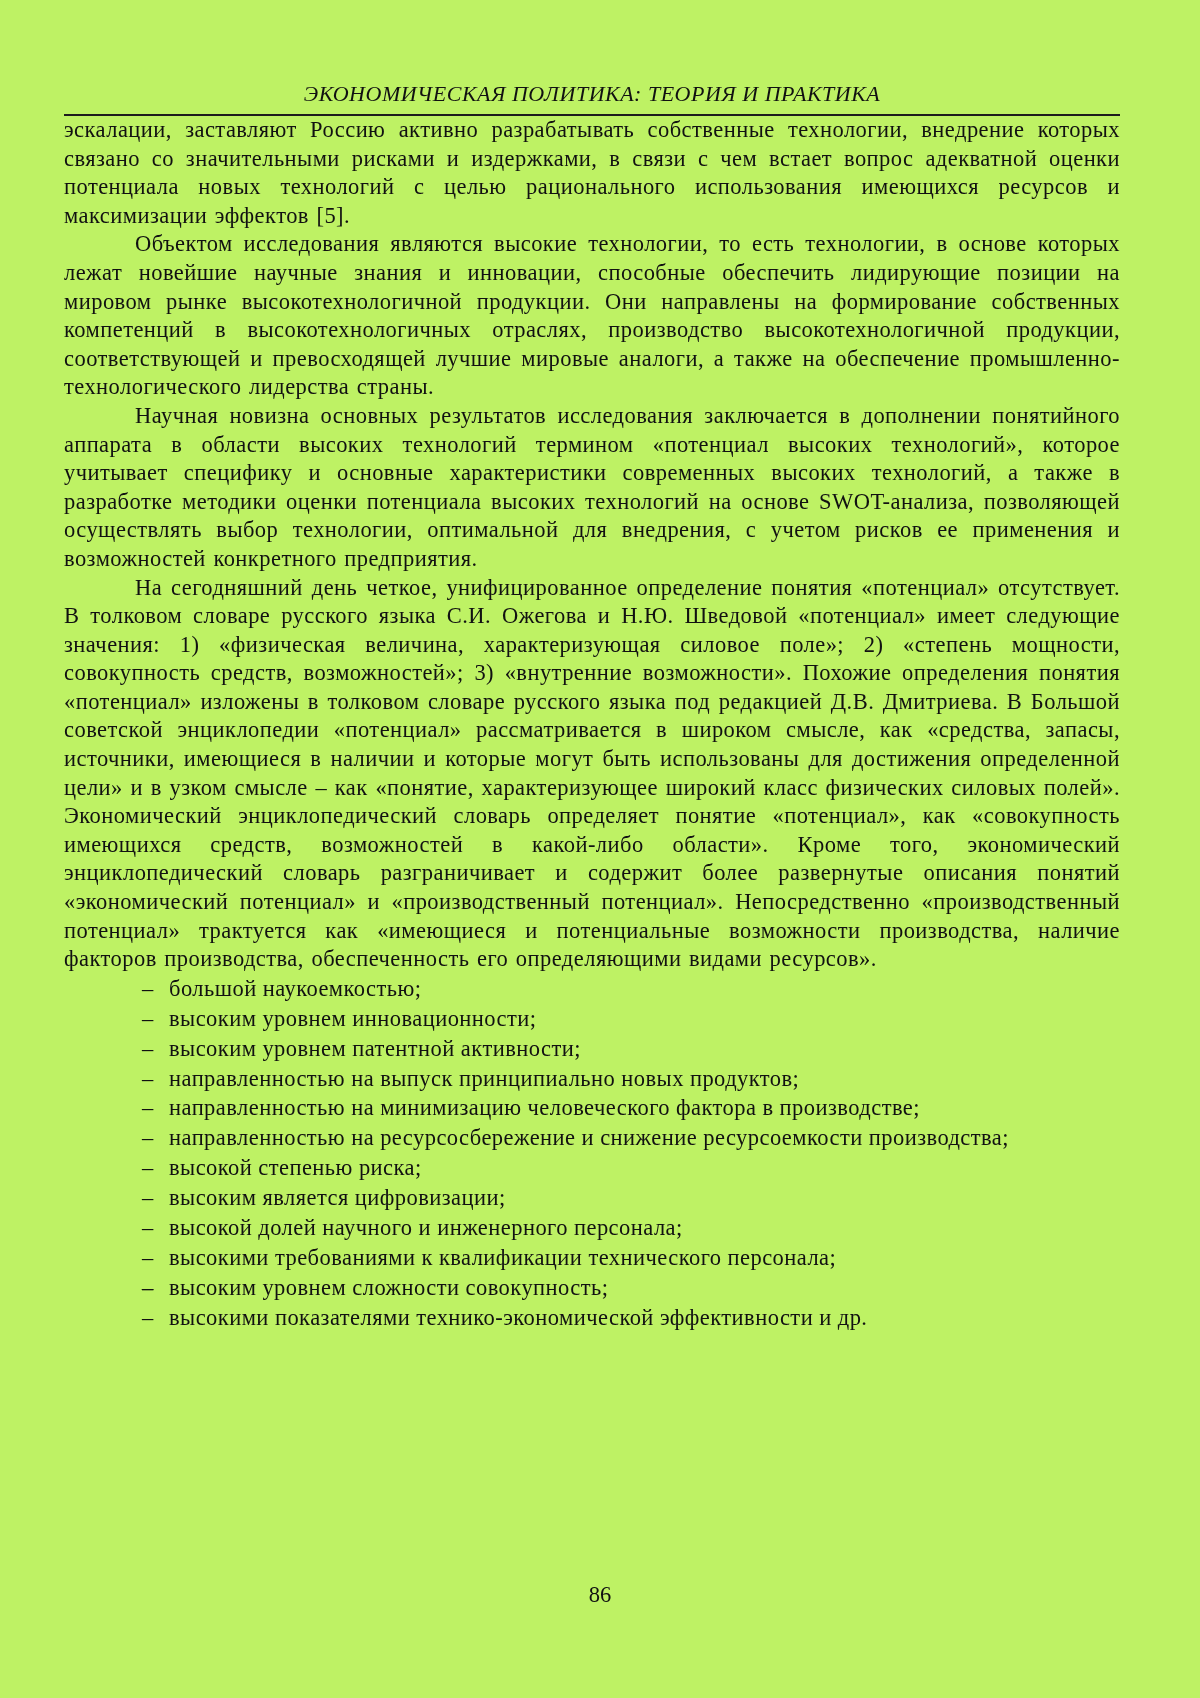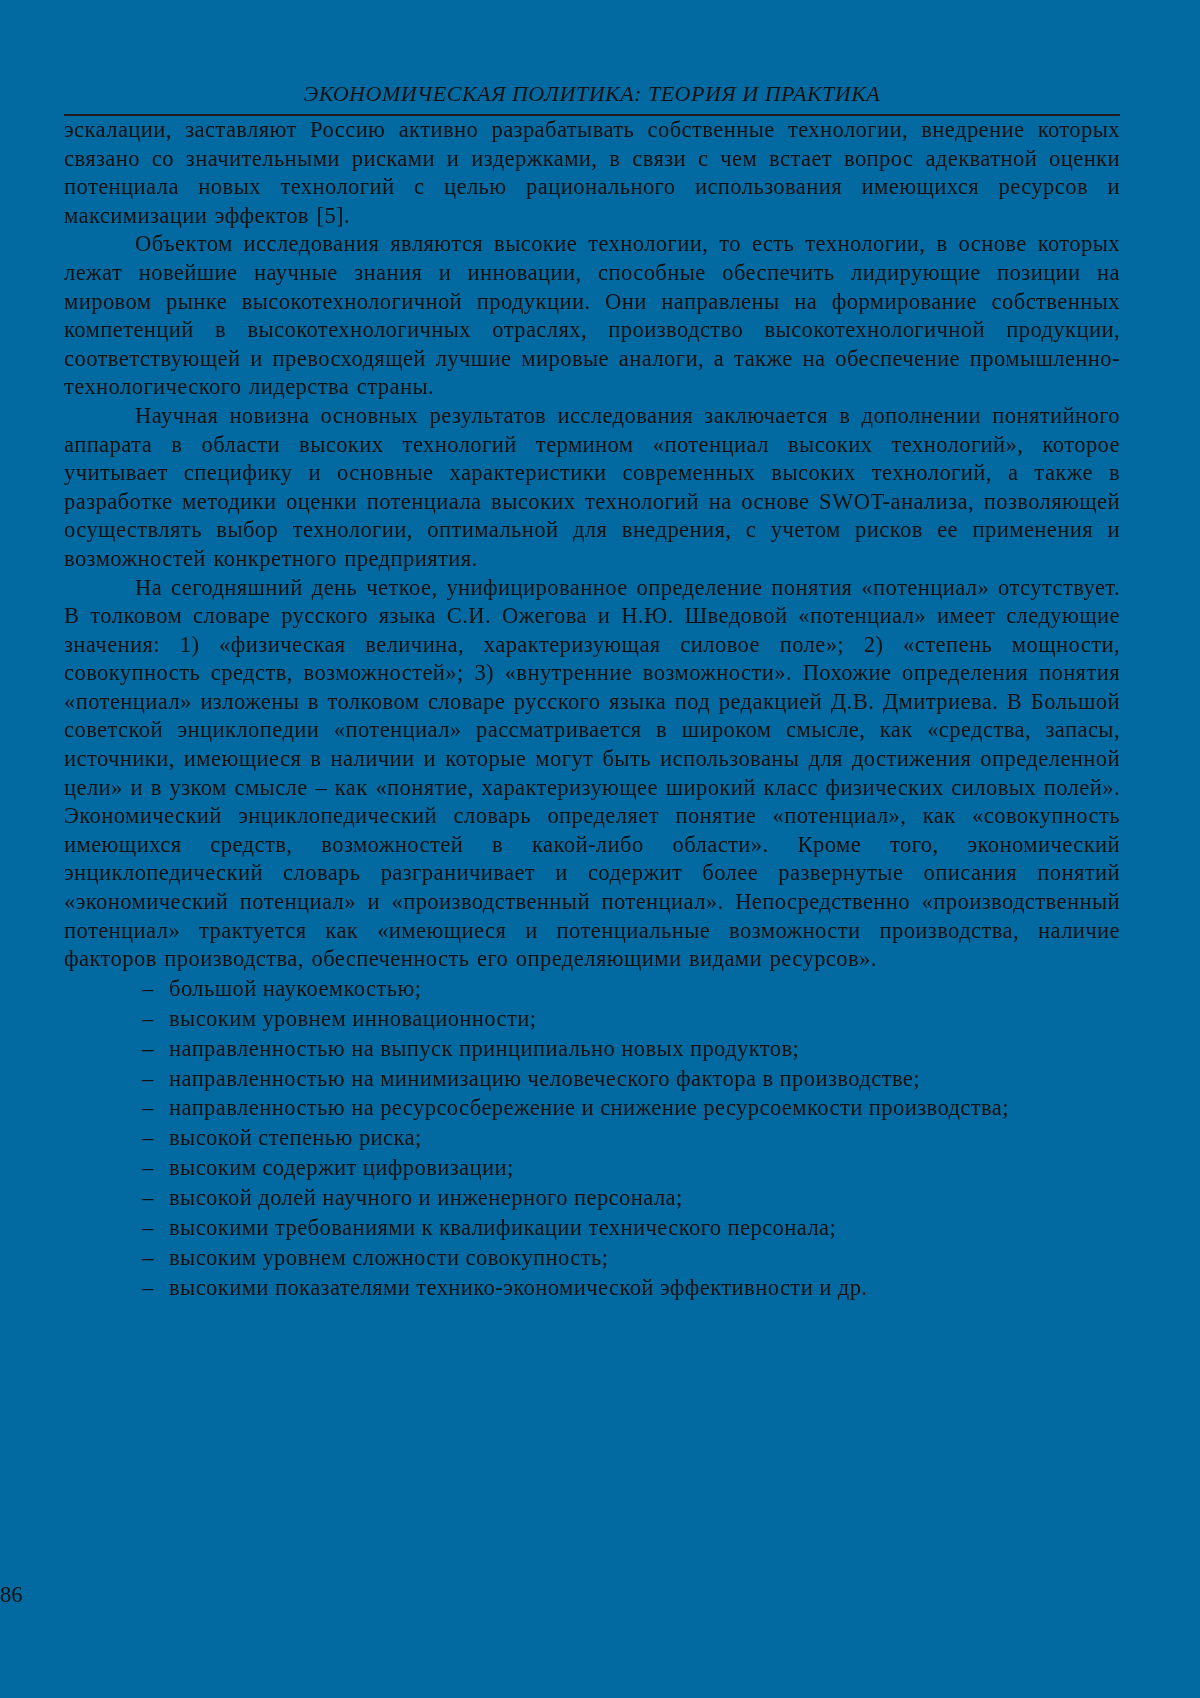--- a/index.html
+++ b/index.html
@@ -4,21 +4,21 @@
 <style>
   html, body {
     margin: 0;
     padding: 0;
     background: #ffffff;
   }
   .page {
     position: relative;
     width: 1200px;
     height: 1698px;
-    background: #0369a1;
+    background: #bef264;
     color: #111111;
     font-family: "Liberation Serif", "DejaVu Serif", serif;
     overflow: hidden;
   }
   .content {
     position: absolute;
     left: 64px;
     top: 0;
     width: 1056px;
   }
@@ -76,21 +76,21 @@
   ul.props li .marker {
     position: absolute;
     left: 78px;
     top: 0;
   }
   .page-number {
     position: absolute;
     left: 0;
     right: 0;
     top: 1581px;
-    text-align: left;
+    text-align: center;
     font-size: 22.5px;
     line-height: 28.6px;
   }
 </style>
 </head>
 <body>
 
 <div class="page">
   <div class="content">
 
@@ -115,40 +115,41 @@
         <li>
           <span class="marker">–</span>
           <span>большой наукоемкостью;</span>
         </li>
         <li>
           <span class="marker">–</span>
           <span>высоким уровнем инновационности;</span>
         </li>
         <li>
           <span class="marker">–</span>
+          <span>высоким уровнем патентной активности;</span>
         </li>
         <li>
           <span class="marker">–</span>
           <span>направленностью на выпуск принципиально новых продуктов;</span>
         </li>
         <li>
           <span class="marker">–</span>
           <span>направленностью на минимизацию человеческого фактора в производстве;</span>
         </li>
         <li>
           <span class="marker">–</span>
           <span>направленностью на ресурсосбережение и снижение ресурсоемкости производства;</span>
         </li>
         <li>
           <span class="marker">–</span>
           <span>высокой степенью риска;</span>
         </li>
         <li>
           <span class="marker">–</span>
-          <span>высоким содержит цифровизации;</span>
+          <span>высоким является цифровизации;</span>
         </li>
         <li>
           <span class="marker">–</span>
           <span>высокой долей научного и инженерного персонала;</span>
         </li>
         <li>
           <span class="marker">–</span>
           <span>высокими требованиями к квалификации технического персонала;</span>
         </li>
         <li>

